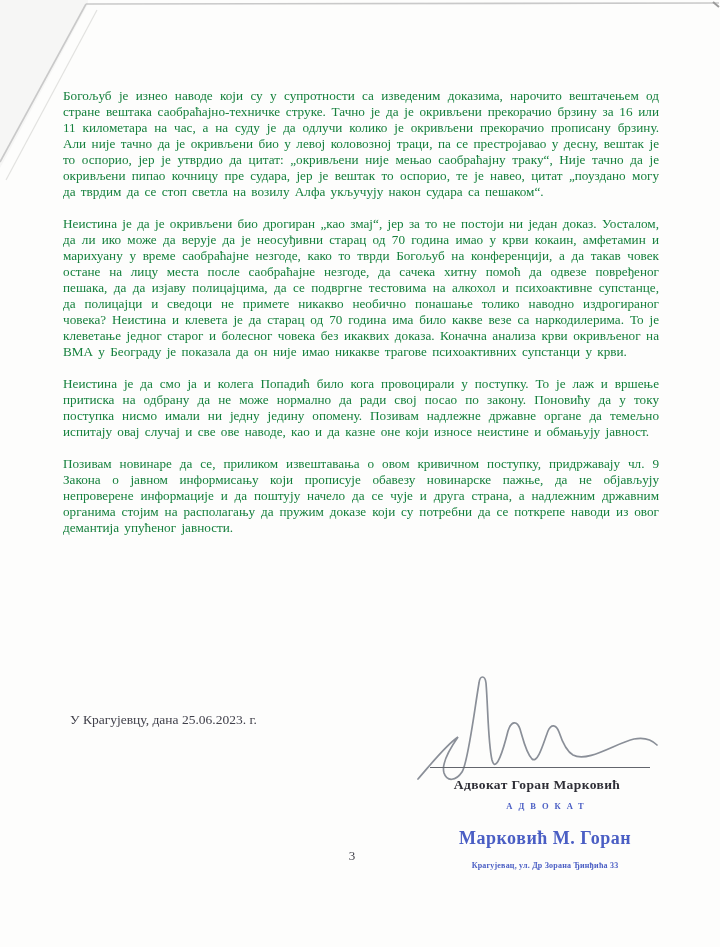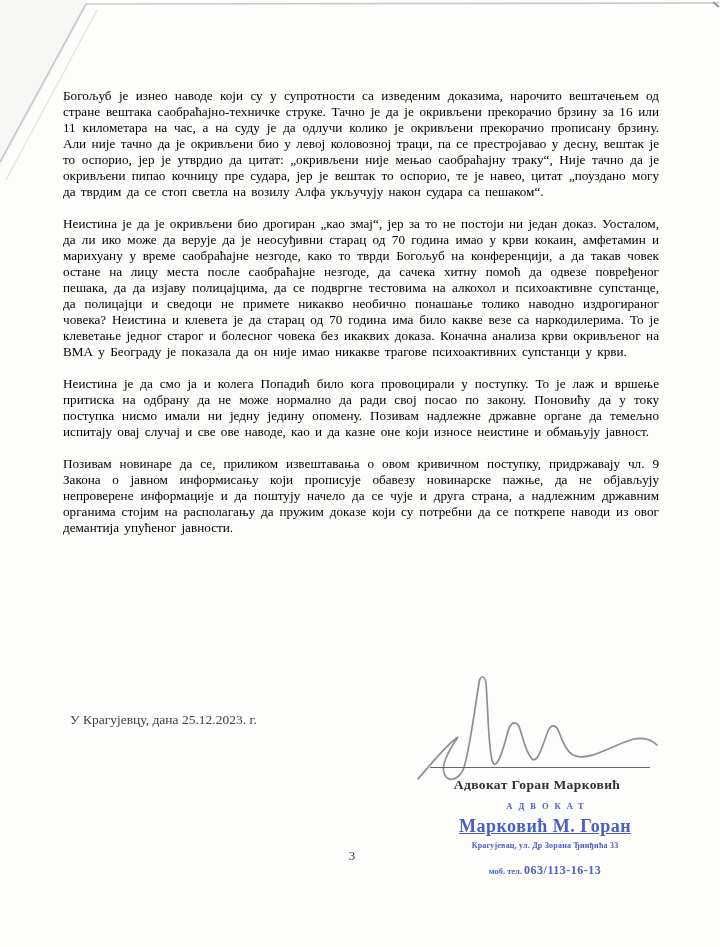--- a/index.html
+++ b/index.html
@@ -11,21 +11,21 @@
   }
   .scan-page{
     position:absolute;inset:0;
     background:#fdfdfc;
   }
   
   .edge-svg{position:absolute;left:0;top:0;}
   .content{
     position:absolute;
     left:63px;top:88px;width:596px;
-    color:#000000;
+    color:#15803d;
     font-size:13.2px;line-height:16px;
     text-align:justify;
   }
   .content p{margin:0 0 16px 0;word-spacing:2px;}
   .date-line{
     position:absolute;left:70px;top:712px;
     color:#41414b;font-size:13.5px;
   }
   .sig-block{position:absolute;left:400px;top:675px;width:270px;}
   .sig-svg{position:absolute;left:8px;top:0;}
@@ -38,26 +38,25 @@
     text-align:center;font-weight:bold;font-size:13.5px;color:#2e2e36;
     letter-spacing:0.4px;white-space:nowrap;
   }
   .stamp{
     position:absolute;left:20px;top:126px;width:250px;
     text-align:center;
   }
   .stamp-title{
     font-size:8.5px;letter-spacing:6px;font-weight:bold;
     text-indent:6px;
-    margin-bottom:5px;
+    margin-bottom:17px;
   }
   .stamp-name{
     font-size:18px;font-weight:bold;letter-spacing:0.5px;
-    margin-bottom:4px;
-    text-decoration:underline;
+    margin-bottom:12px;
   }
   .stamp-address{
     font-size:8px;font-weight:bold;letter-spacing:0.2px;
     margin-bottom:13px;
   }
   .stamp-phone{font-size:8.5px;font-weight:bold;}
   .stamp-phone .num{font-size:12px;letter-spacing:0.5px;}
   .page-number{
     position:absolute;left:340px;top:848px;width:24px;
     text-align:center;font-size:13px;color:#3d3d46;
@@ -76,42 +75,38 @@
     <line x1="713" y1="2" x2="719" y2="7" stroke="#9b9b9b" stroke-width="2"></line>
   </svg>
 
   <div class="content">
     <p>Богољуб је изнео наводе који су у супротности са изведеним доказима, нарочито вештачењем од стране вештака саобраћајно-техничке струке. Тачно је да је окривљени прекорачио брзину за 16 или 11 километара на час, а на суду је да одлучи колико је окривљени прекорачио прописану брзину. Али није тачно да је окривљени био у левој коловозној траци, па се престројавао у десну, вештак је то оспорио, јер је утврдио да цитат: „окривљени није мењао саобраћајну траку“, Није тачно да је окривљени пипао кочницу пре судара, јер је вештак то оспорио, те је навео, цитат „поуздано могу да тврдим да се стоп светла на возилу Алфа укључују након судара са пешаком“.</p>
     <p>Неистина је да је окривљени био дрогиран „као змај“, јер за то не постоји ни један доказ. Уосталом, да ли ико може да верује да је неосуђивни старац од 70 година имао у крви кокаин, амфетамин и марихуану у време саобраћајне незгоде, како то тврди Богољуб на конференцији, а да такав човек остане на лицу места после саобраћајне незгоде, да сачека хитну помоћ да одвезе повређеног пешака, да да изјаву полицајцима, да се подвргне тестовима на алкохол и психоактивне супстанце, да полицајци и сведоци не примете никакво необично понашање толико наводно издрогираног човека? Неистина и клевета је да старац од 70 година има било какве везе са наркодилерима. То је клеветање једног старог и болесног човека без икаквих доказа. Коначна анализа крви окривљеног на ВМА у Београду је показала да он није имао никакве трагове психоактивних супстанци у крви.</p>
     <p>Неистина је да смо ја и колега Попадић било кога провоцирали у поступку. То је лаж и вршење притиска на одбрану да не може нормално да ради свој посао по закону. Поновићу да у току поступка нисмо имали ни једну једину опомену. Позивам надлежне државне органе да темељно испитају овај случај и све ове наводе, као и да казне оне који износе неистине и обмањују јавност.</p>
     <p>Позивам новинаре да се, приликом извештавања о овом кривичном поступку, придржавају чл. 9 Закона о јавном информисању који прописује обавезу новинарске пажње, да не објављују непроверене информације и да поштују начело да се чује и друга страна, а надлежним државним органима стојим на располагању да пружим доказе који су потребни да се поткрепе наводи из овог демантија упућеног јавности.</p>
   </div>
 
-  <div class="date-line">У Крагујевцу, дана 25.12.2023. г.</div>
+  <div class="date-line">У Крагујевцу, дана 25.06.2023. г.</div>
 
   <div class="sig-block">
     <svg class="sig-svg" width="256" height="112" viewBox="0 0 256 112">
       <path d="M10,104 C24,88 38,70 50,62
                C43,72 33,88 36,98 C39,107 48,106 54,97
                C60,88 66,38 71,8 C72,0 77,0 78,8
                C80,32 80,68 84,85 C88,100 96,72 100,56
                C103,46 109,45 112,54 C115,64 118,78 124,84
                C130,89 136,66 140,56 C143,49 148,49 151,57
                C154,66 158,76 165,80 C180,88 208,68 226,64
                C236,62 244,65 249,70" fill="none" stroke="#8a8f98" stroke-width="1.7" stroke-linecap="round"></path>
     </svg>
     <div class="sig-rule"></div>
     <div class="sig-name">Адвокат Горан Марковић</div>
 
     <div class="stamp" style="color:#4a5ec4;">
       <div class="stamp-title">АДВОКАТ</div>
       <div class="stamp-name">Марковић М. Горан</div>
       <div class="stamp-address">Крагујевац, ул. Др Зорана Ђинђића 33</div>
-      <div class="stamp-phone">
-        <span>моб. тел.</span>
-        <span class="num">063/113-16-13</span>
-      </div>
     </div>
   </div>
 
   <div class="page-number">3</div>
 
 </div>
 
 </body></html>

